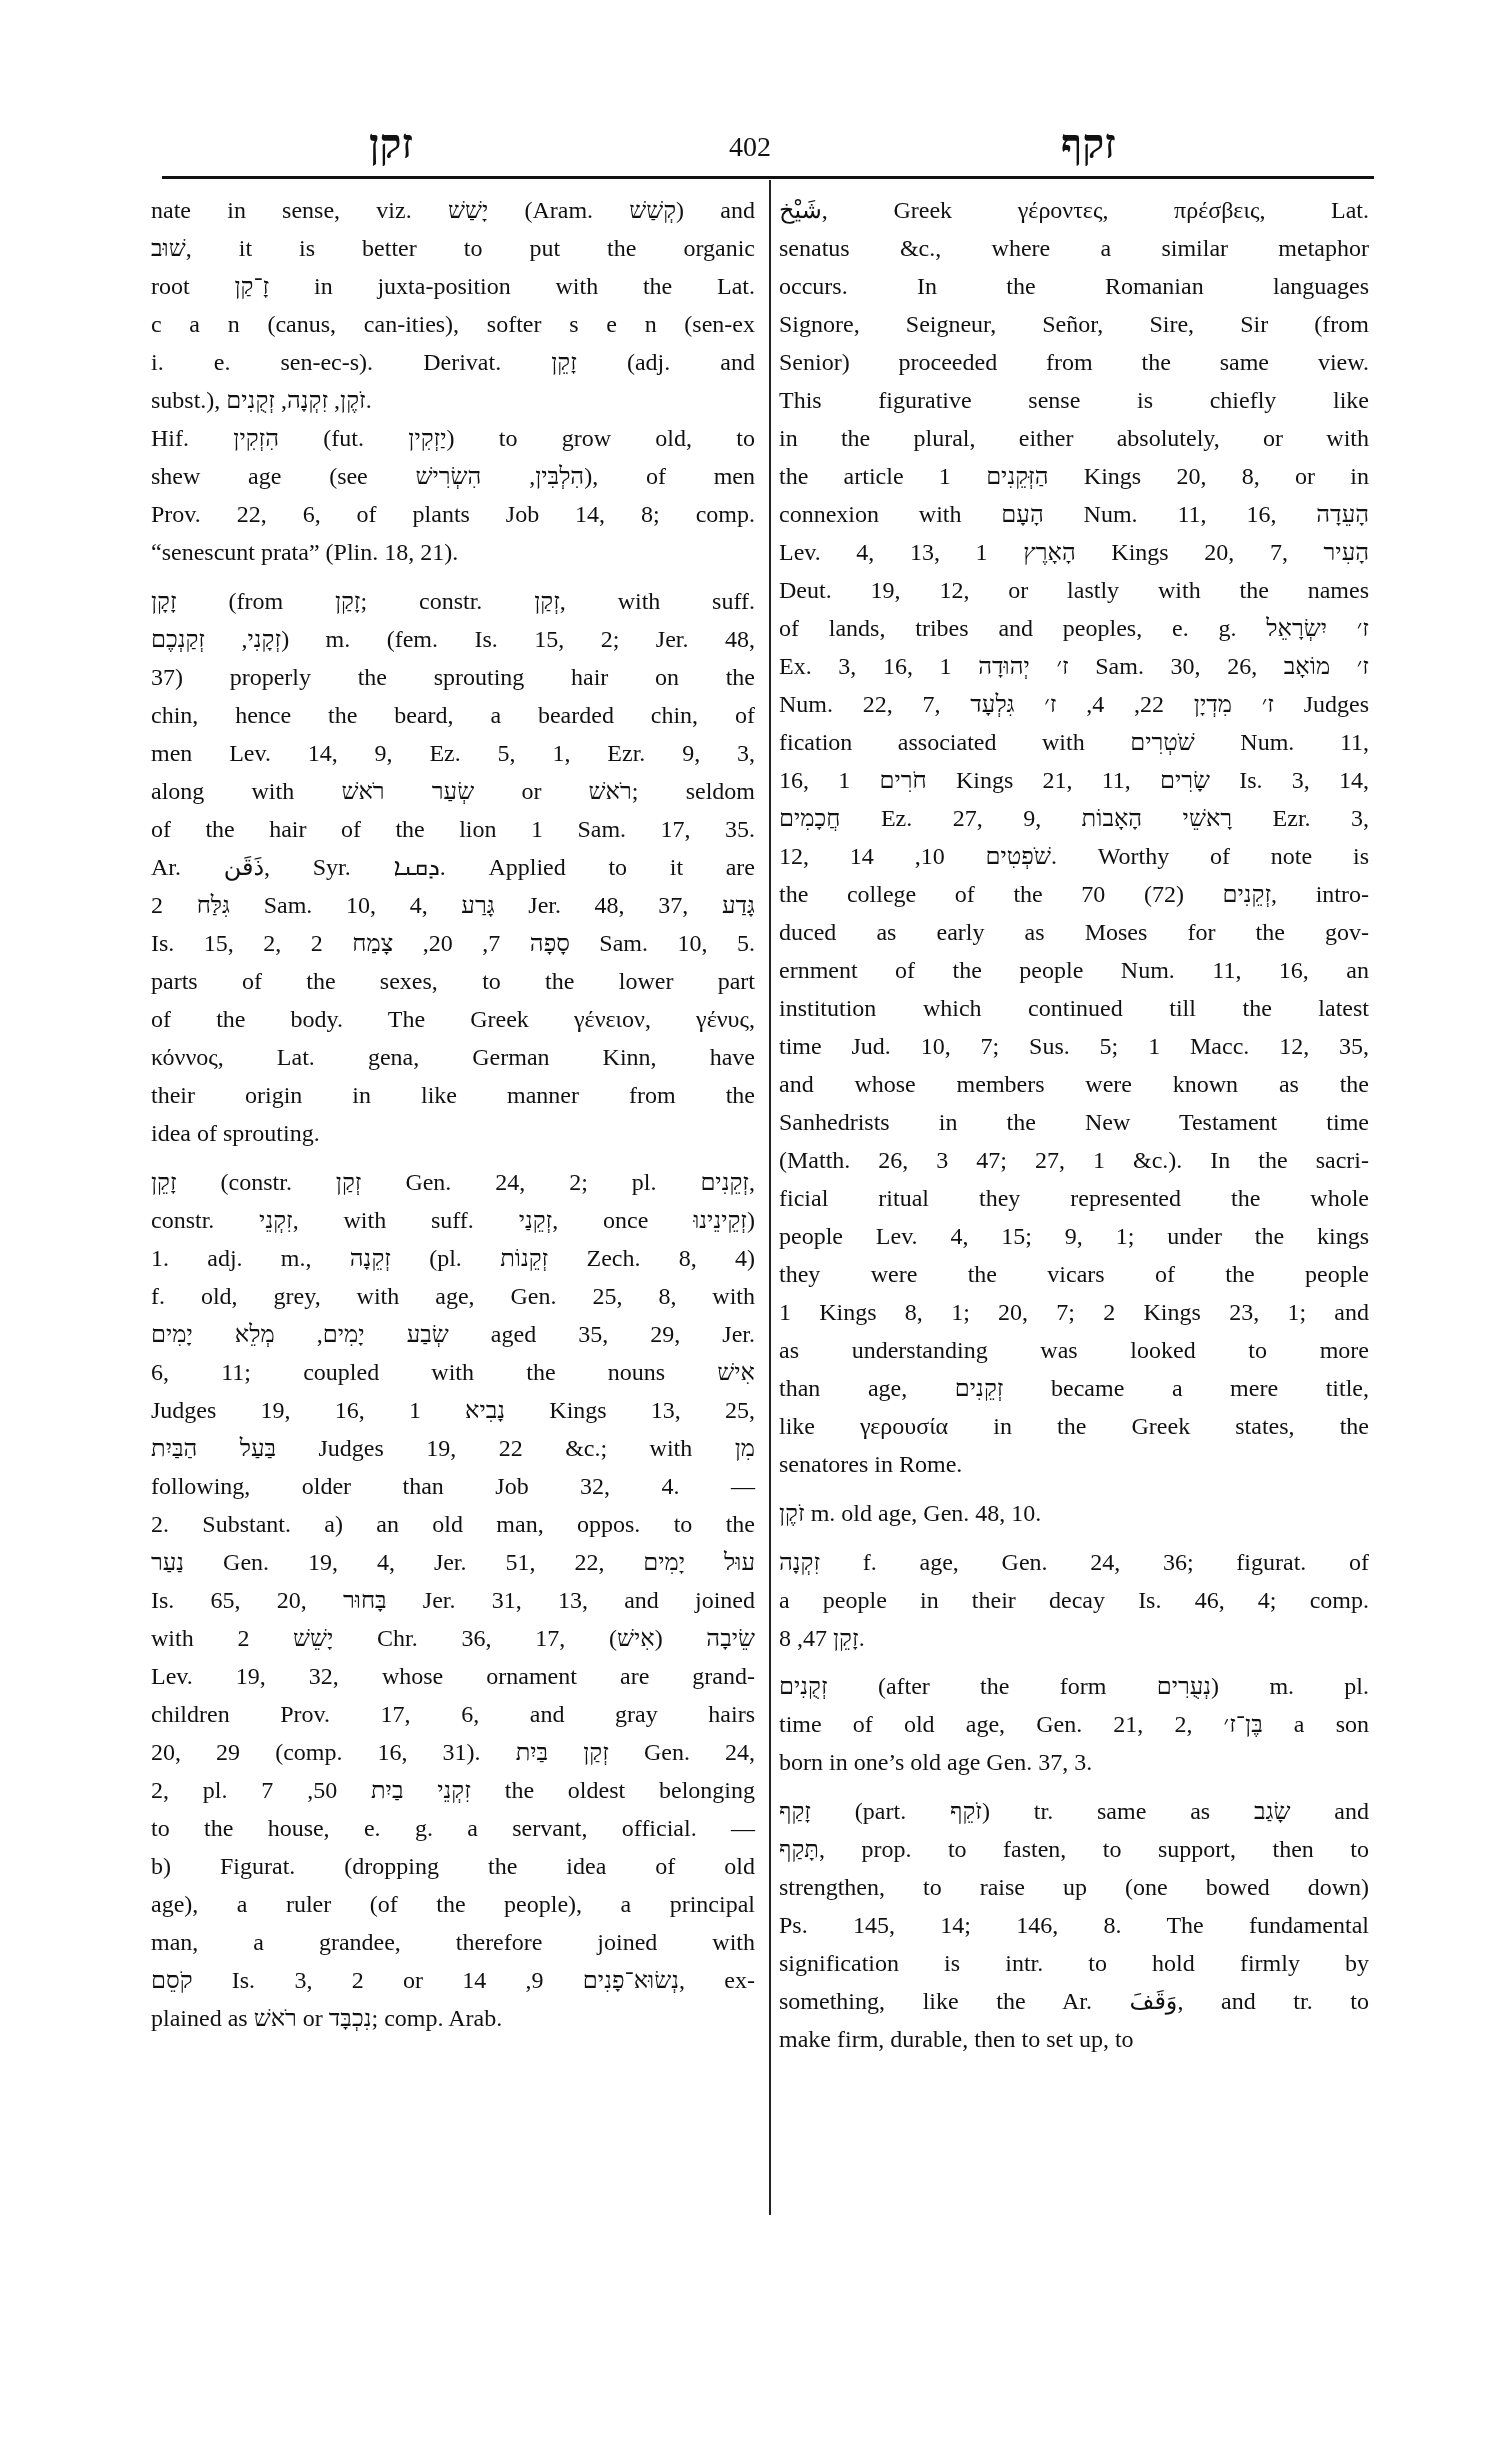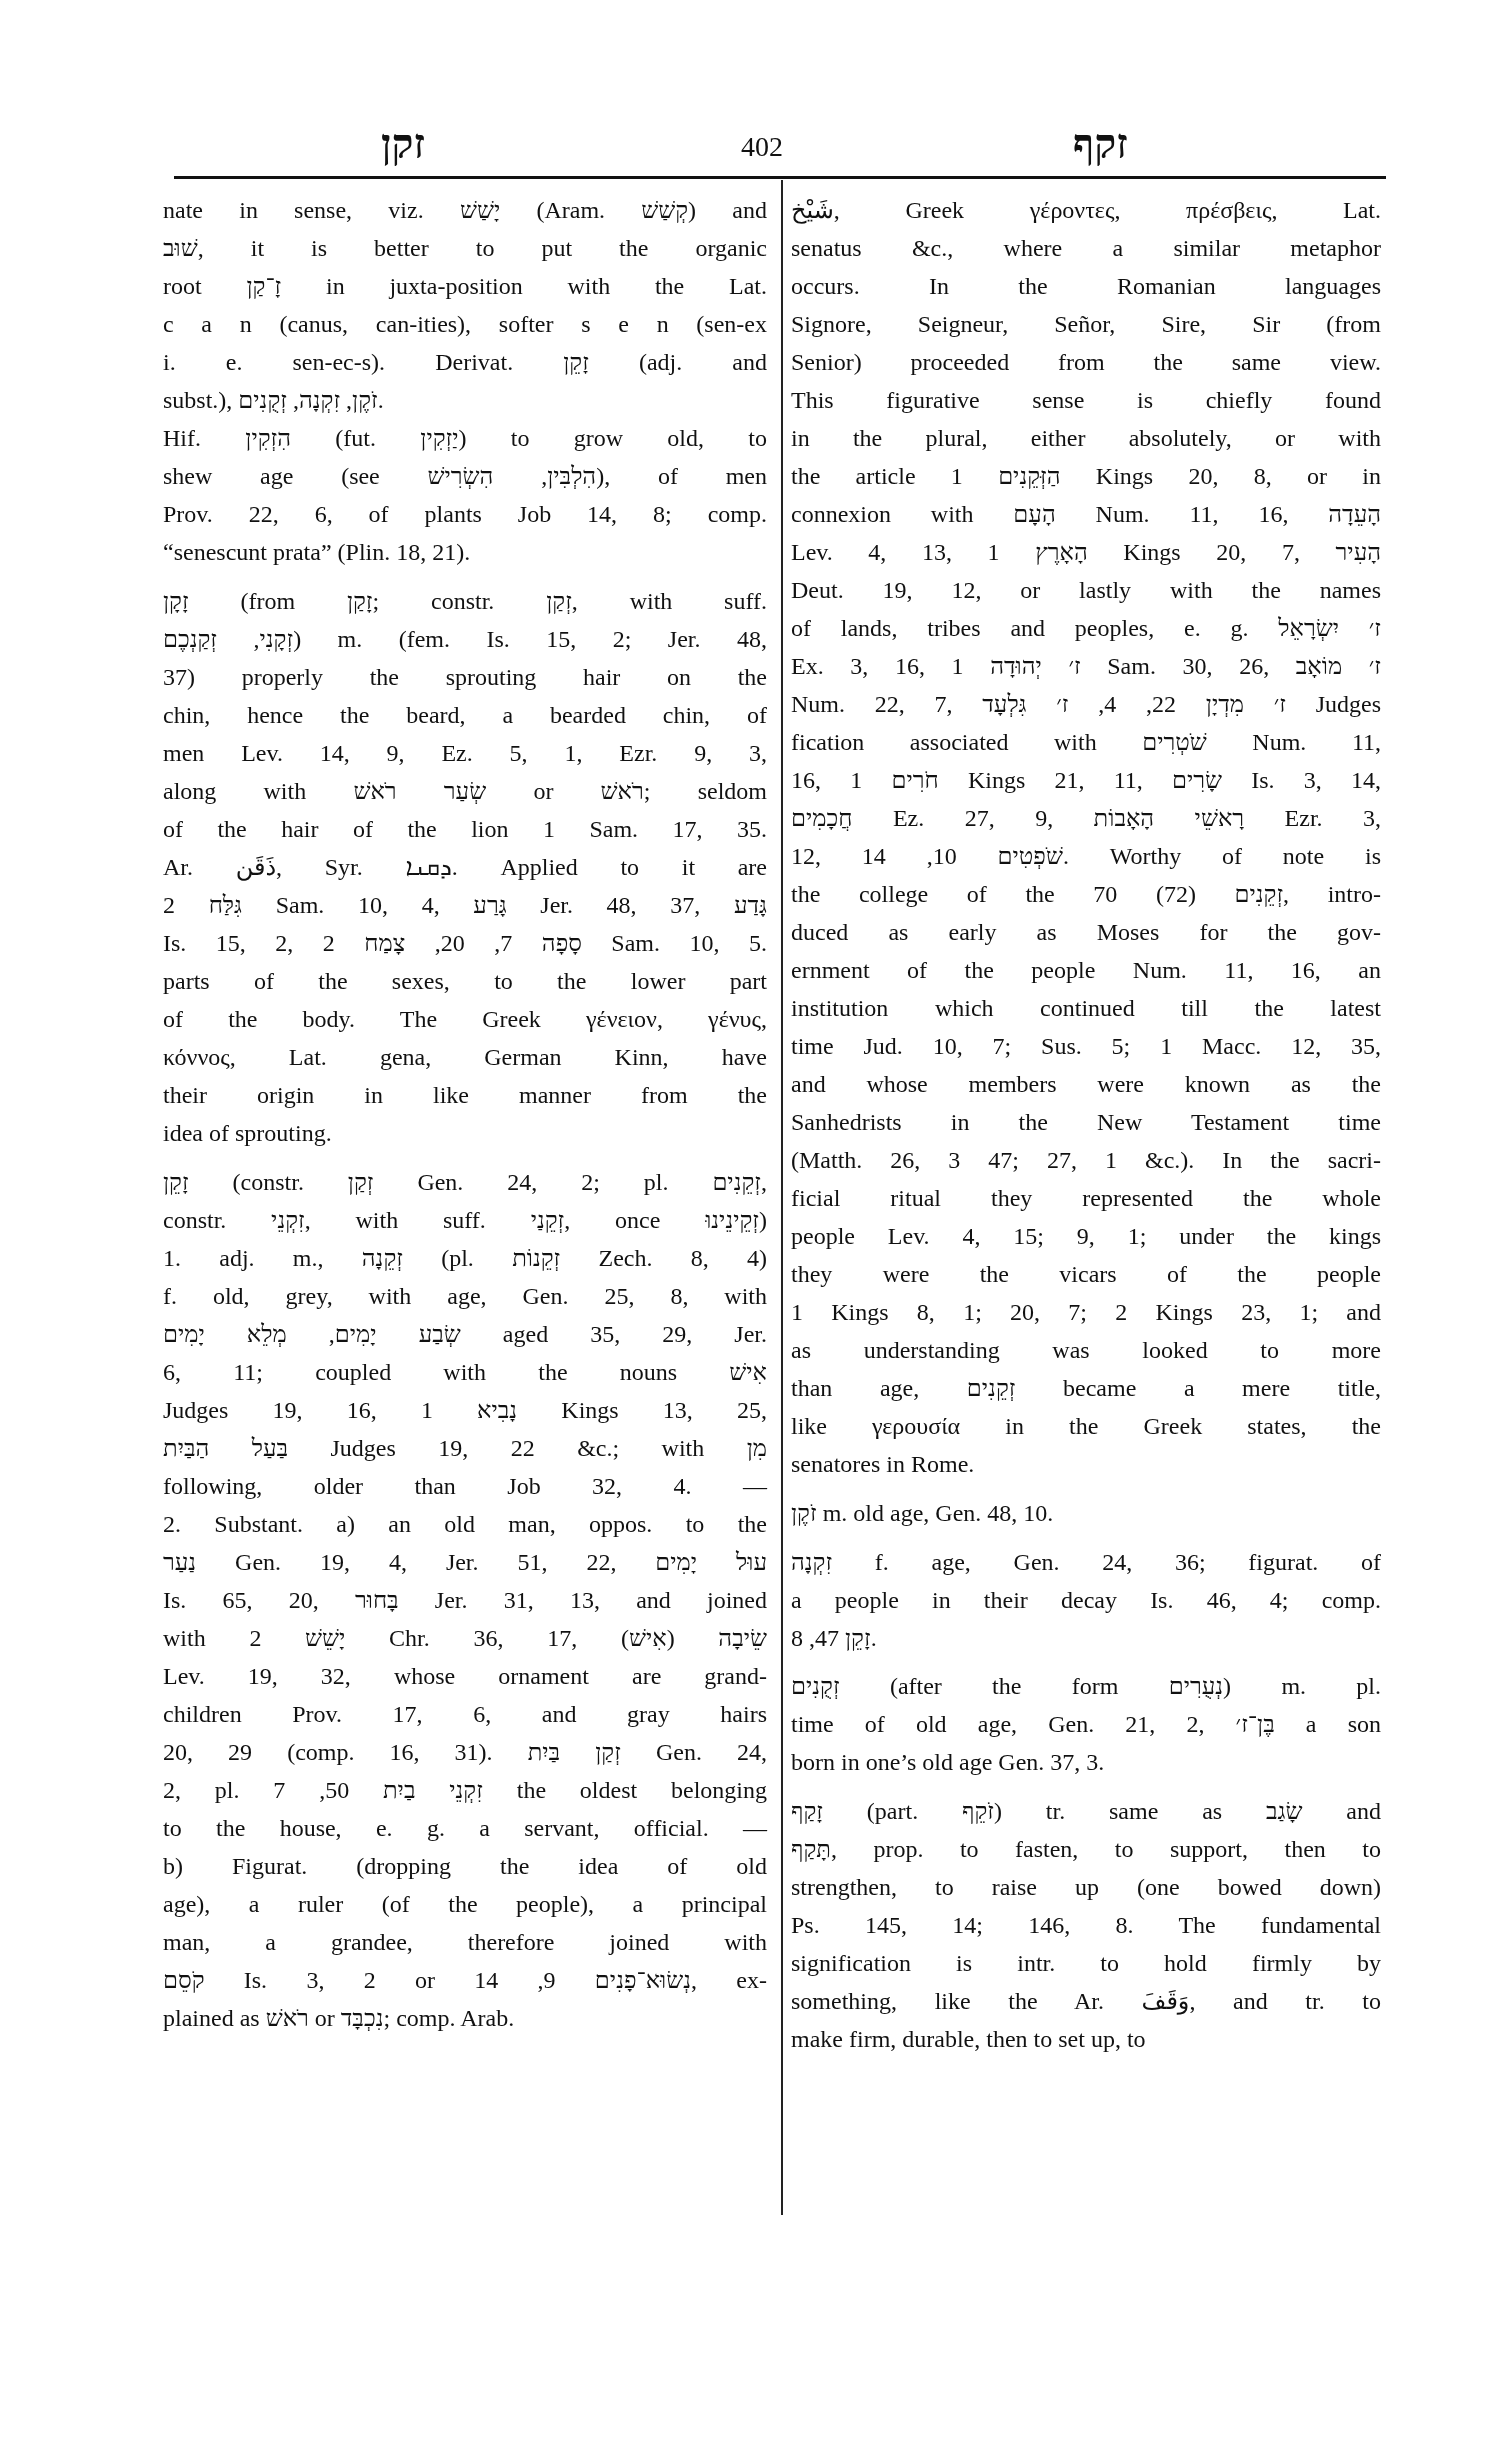--- a/index.html
+++ b/index.html
@@ -1,18 +1,18 @@
 <!DOCTYPE html>
 <html style="font-size:14.4px"><head>
 <meta charset="utf-8">
 <style>
   html, body { margin: 0; padding: 0; background: #ffffff; }
   body { width: 1512px; height: 2450px; position: relative; overflow: hidden;
          font-family: "DejaVu Serif", "Liberation Serif", serif; color: #111; }
-  .page { position: absolute; left: 12px; top: 0; width: 1252px; height: 2450px; text-decoration: underline; }
+  .page { position: absolute; left: 0; top: 0; width: 1252px; height: 2450px; text-decoration: underline; }
   .header { position: absolute; top: 115px; left: 162px; width: 1212px; height: 58px; }
   .hw { position: absolute; top: 0; font-family: "DejaVu Serif", serif; font-size: 41px;
         font-weight: bold; direction: rtl; line-height: 58px; }
   .hw.left { left: 207px; }
   .hw.right { left: 899px; }
   .pagenum { position: absolute; left: 567px; top: 5.4px; font-family: "Liberation Serif", serif;
              font-size: 28px; line-height: 54px; }
   .rule { position: absolute; left: 162px; top: 176px; width: 1212px; height: 2.7px; background: #111; }
   .divider { position: absolute; left: 769px; top: 180px; width: 1.8px; height: 2035px; background: #222; }
   .col { position: absolute; top: 191px; font-family: "Liberation Serif", serif;
@@ -87,21 +87,21 @@
       <span class="line">man, a grandee, therefore joined with</span>
       <span class="line">קֹסֵם Is. 3, 2 or נְשׂוּא־פָנִים 9, 14, ex-</span>
       <span class="line last">plained as רֹאשׁ or נִכְבָּד; comp. Arab.</span>
     </div>
   <div class="col right" id="rightcol">
       <span class="line">شَيْخ, Greek γέροντες, πρέσβεις, Lat.</span>
       <span class="line">senatus &amp;c., where a similar metaphor</span>
       <span class="line">occurs.  In the Romanian languages</span>
       <span class="line">Signore, Seigneur, Señor, Sire, Sir (from</span>
       <span class="line">Senior) proceeded from the same view.</span>
-      <span class="line">This figurative sense is chiefly found</span>
+      <span class="line">This figurative sense is chiefly like</span>
       <span class="line">in the plural, either absolutely, or with</span>
       <span class="line">the article הַזְּקֵנִים 1 Kings 20, 8, or in</span>
       <span class="line">connexion with הָעָם Num. 11, 16, הָעֵדָה</span>
       <span class="line">Lev. 4, 13, הָאָרֶץ 1 Kings 20, 7, הָעִיר</span>
       <span class="line">Deut. 19, 12, or lastly with the names</span>
       <span class="line">of lands, tribes and peoples, e. g. ז׳ יִשְׂרָאֵל</span>
       <span class="line">Ex. 3, 16, ז׳ יְהוּדָה 1 Sam. 30, 26, ז׳ מוֹאָב</span>
       <span class="line">Num. 22, 7, ז׳ מִדְיָן 22, 4, ז׳ גִּלְעָד Judges</span>
       <span class="line">fication associated with שֹׁטְרִים Num. 11,</span>
       <span class="line">16, חֹרִים 1 Kings 21, 11, שָׂרִים Is. 3, 14,</span>

